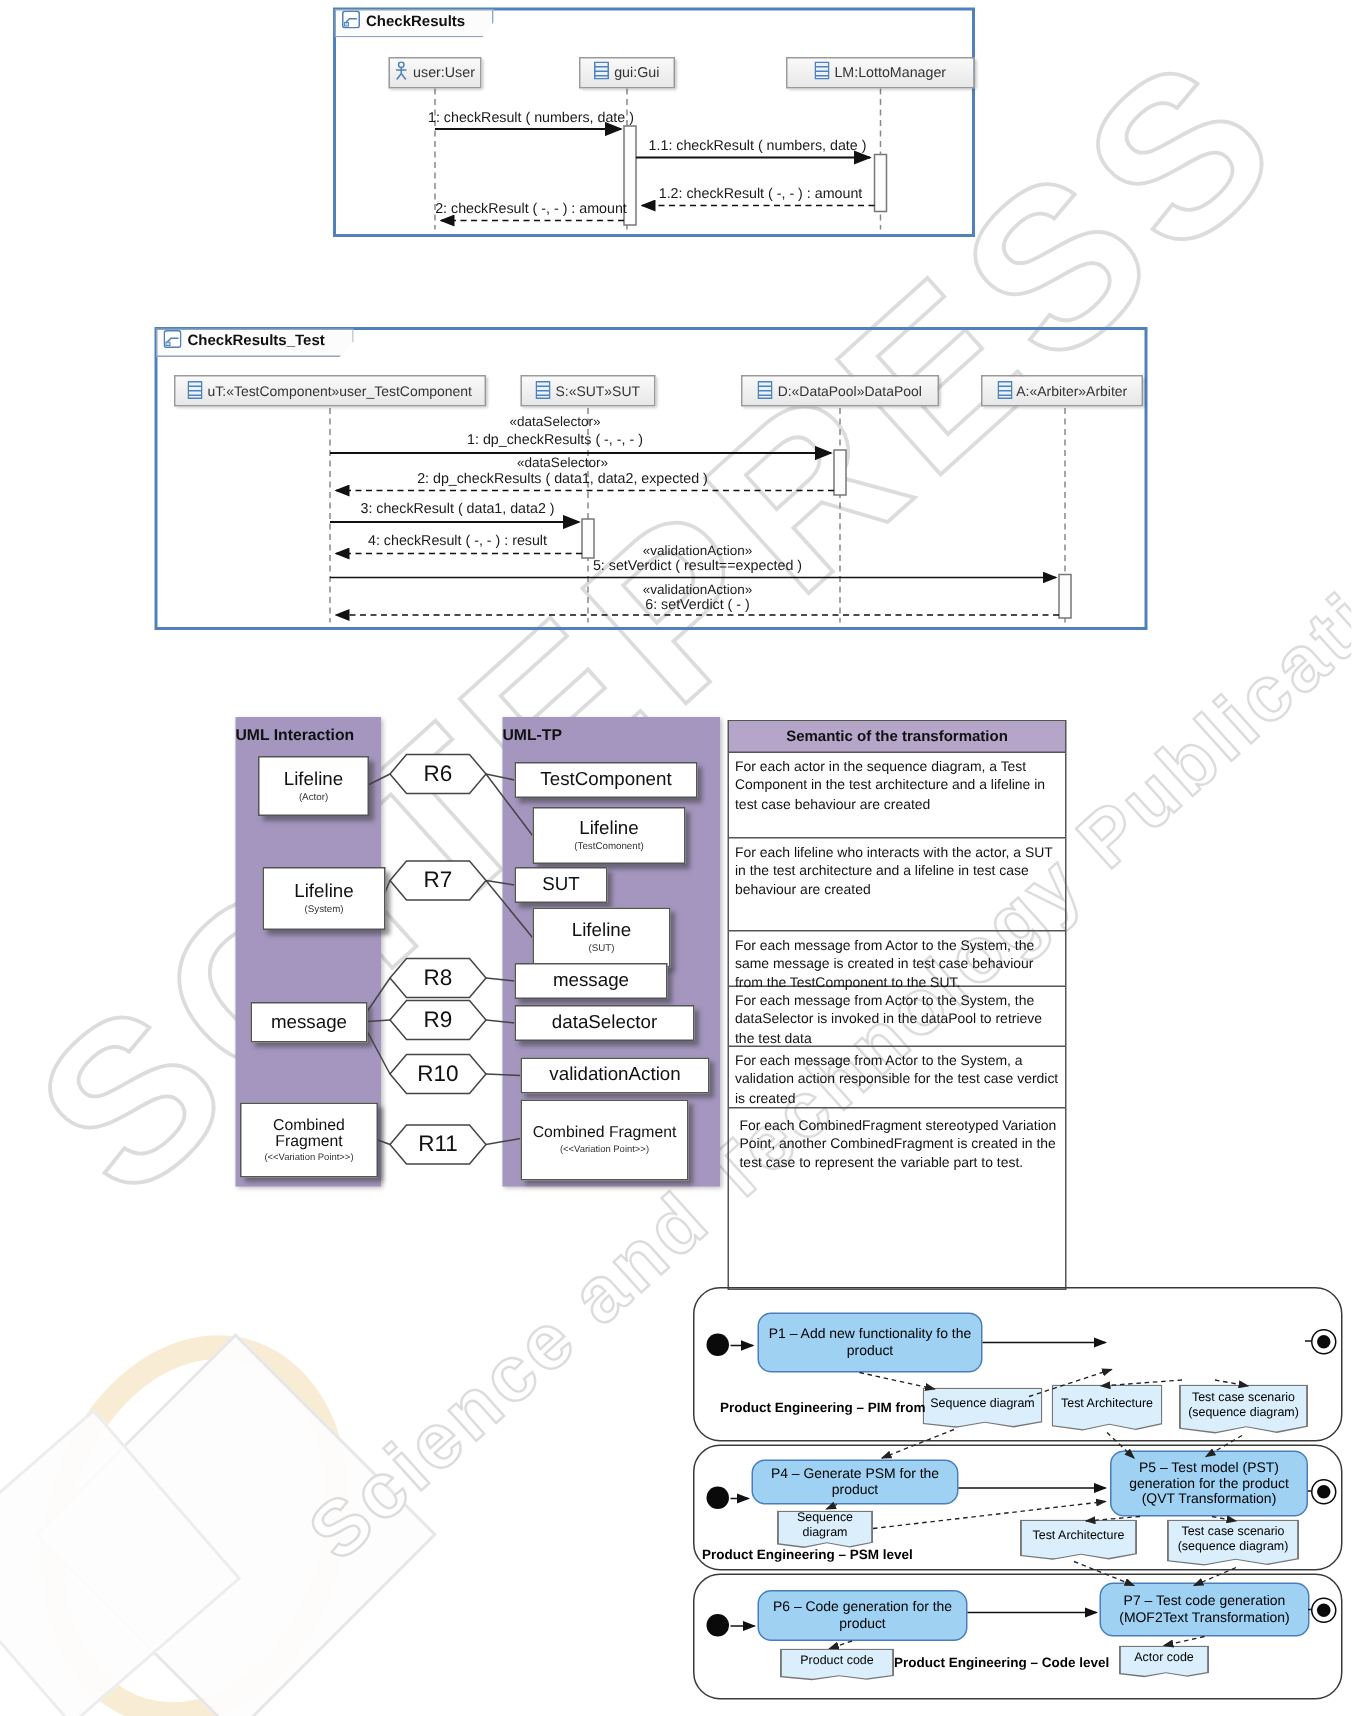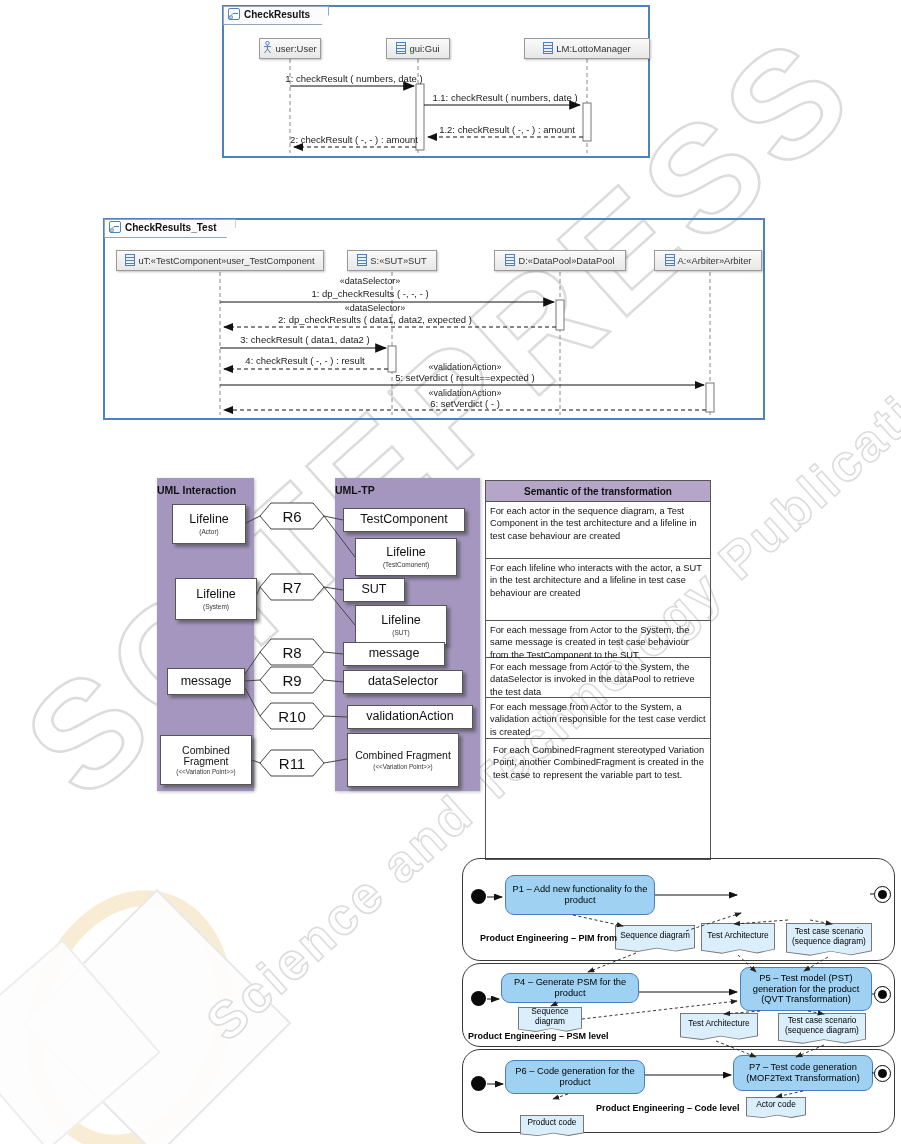--- a/index.html
+++ b/index.html
@@ -387,21 +387,21 @@
       </div>
     <div class="note" style="left:320px;top:158px;width:88px;height:32px">
         <div class="note-in">Test case scenario (sequence diagram)</div>
       </div>
     <div class="plabel" style="left:10px;top:176px">Product Engineering – PSM level</div>
 
     <div class="istate" style="left:13px;top:221px"></div>
     <div class="pbox" style="left:47px;top:205px;width:140px;height:34px">P6 – Code generation for the product</div>
     <div class="pbox" style="left:275px;top:200px;width:140px;height:36px">P7 – Test code generation (MOF2Text Transformation)</div>
     <div class="fstate" style="left:416px;top:210px"></div>
-    <div class="note" style="left:62px;top:260px;width:64px;height:22px">
+    <div class="note" style="left:62px;top:244px;width:76px;height:22px">
         <div class="note-in">Product code</div>
       </div>
     <div class="note" style="left:288px;top:242px;width:60px;height:22px">
         <div class="note-in">Actor code</div>
       </div>
     <div class="plabel" style="left:138px;top:248px">Product Engineering – Code level</div>
   </div>
 
 </div>
 

